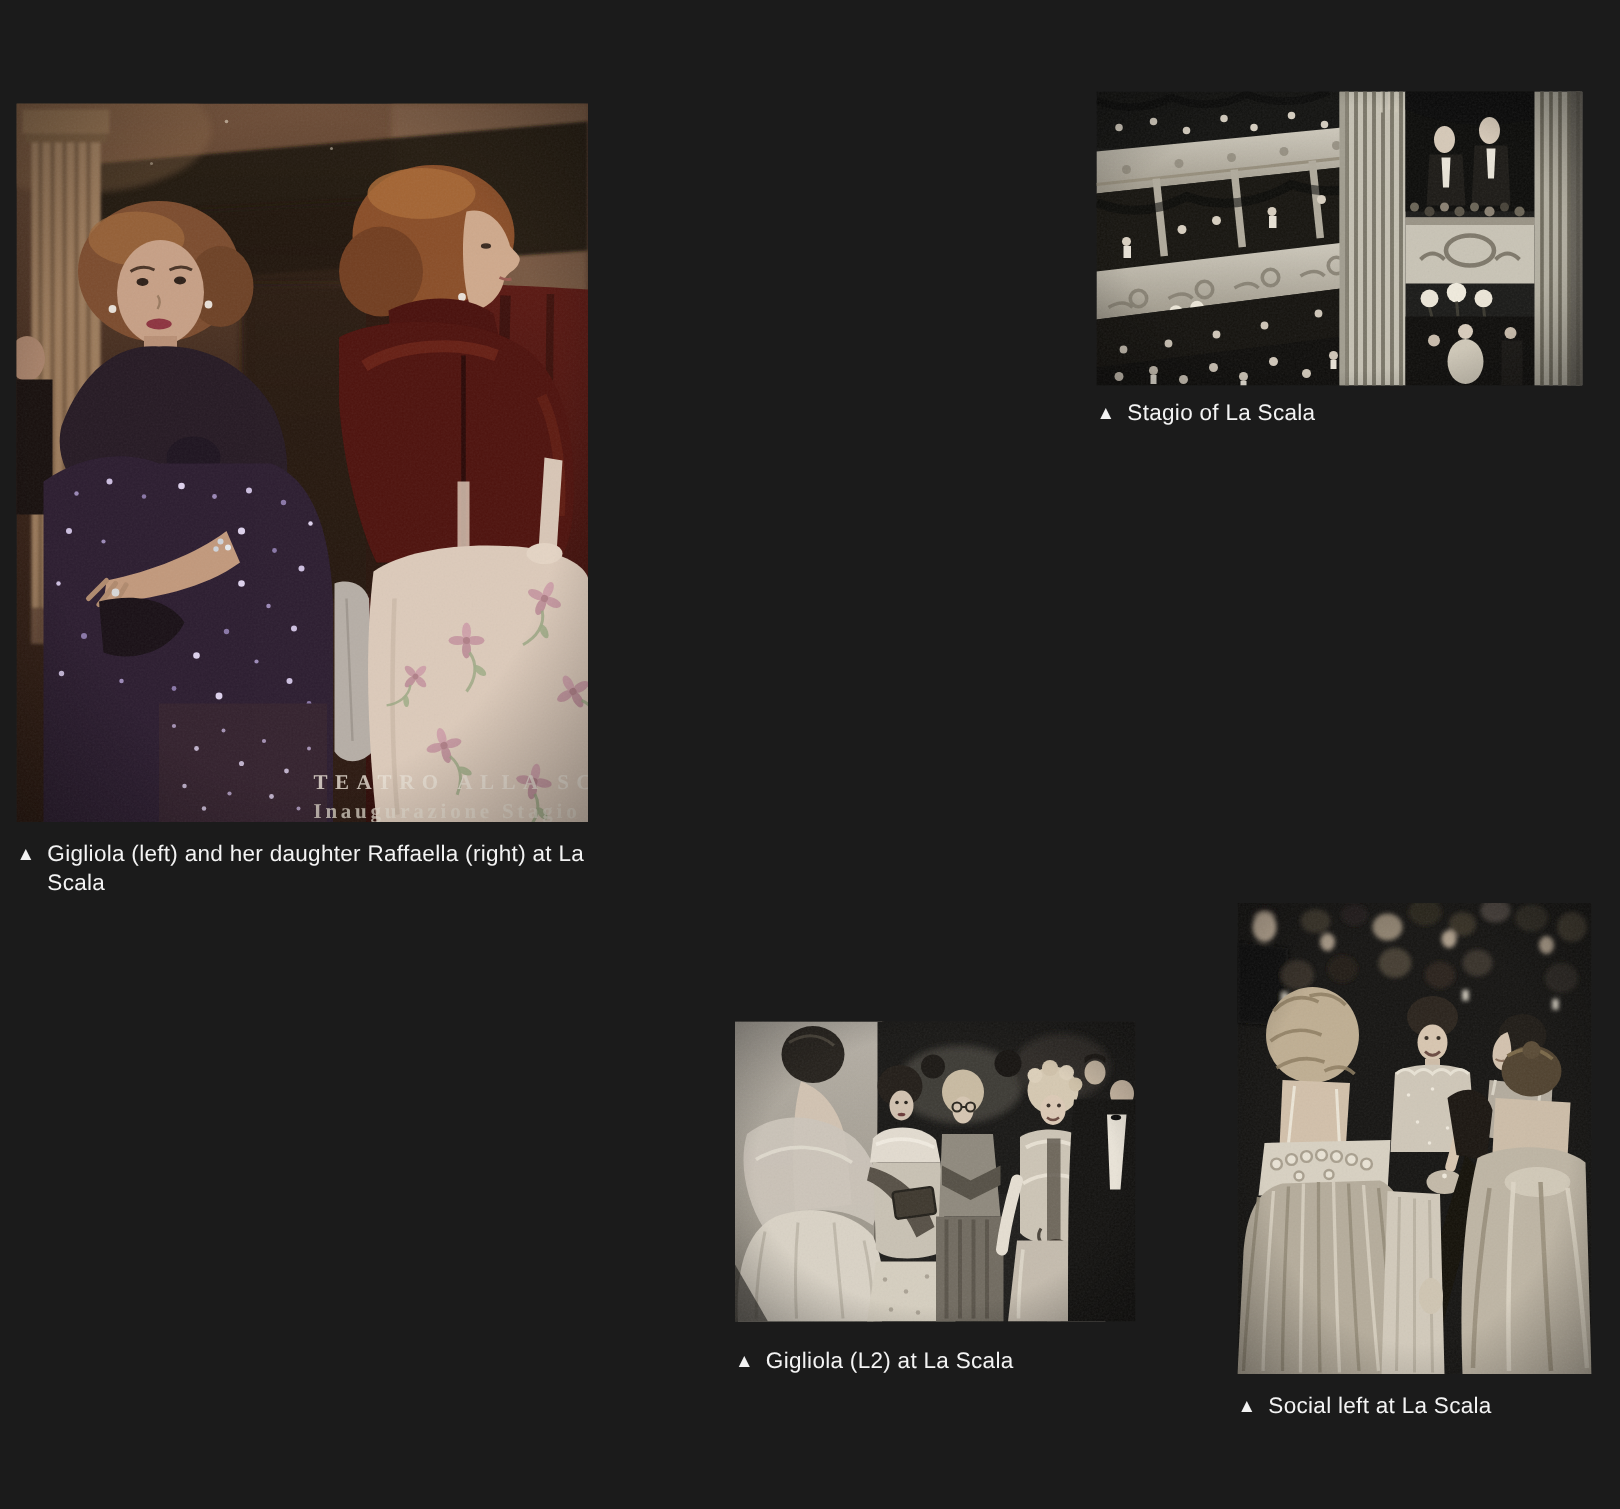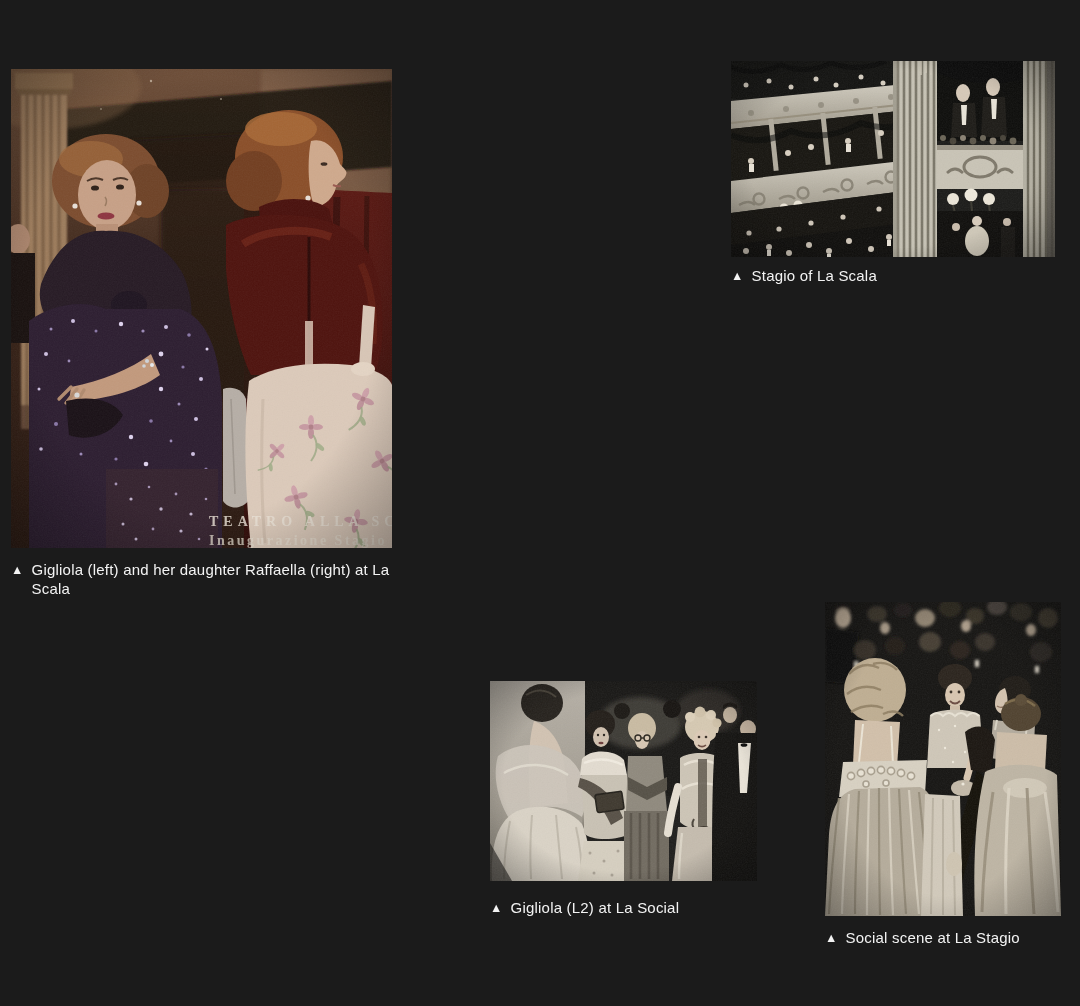--- a/index.html
+++ b/index.html
@@ -456,21 +456,21 @@
         <path d="M248,62 L261,62 L257,112 L250,112 Z" fill="#eae4d8"></path>
         <ellipse cx="254" cy="64" rx="3.4" ry="1.8" fill="#0a0a0a"></ellipse>
 
         <path d="M0,162 L22,200 L0,200 Z" fill="#1a1916" opacity=".6"></path>
         <rect width="267" height="200" fill="url(#c_vign)"></rect>
         <rect width="267" height="200" filter="url(#c_grain)" opacity=".09"></rect>
       </svg>
     </div>
     <figcaption>
       <span class="marker">▲</span>
-      <span>Gigliola (L2) at La Social</span>
+      <span>Gigliola (L2) at La Scala</span>
     </figcaption>
   </figure>
 
   <figure class="fig fig4">
     <div class="photo">
       <svg width="236" height="314" viewBox="0 0 236 314">
         <defs>
           <radialGradient id="d_vign" cx="50%" cy="50%" r="75%">
             <stop offset=".58" stop-color="rgba(0,0,0,0)"></stop>
               <stop offset="1" stop-color="rgba(0,0,0,0.42)"></stop>
@@ -586,17 +586,17 @@
           <path d="M202,186 C204,228 206,270 209,312" stroke="#998f7c"></path>
           <path d="M220,190 C226,230 230,270 233,310" stroke="#ded6c6"></path>
         </g>
 
         <rect width="236" height="314" fill="url(#d_vign)"></rect>
         <rect width="236" height="314" filter="url(#d_grain)" opacity=".09"></rect>
       </svg>
     </div>
     <figcaption>
       <span class="marker">▲</span>
-      <span>Social scene at La Stagio</span>
+      <span>Social left at La Scala</span>
     </figcaption>
   </figure>
 
 </div>
 
 </body></html>

